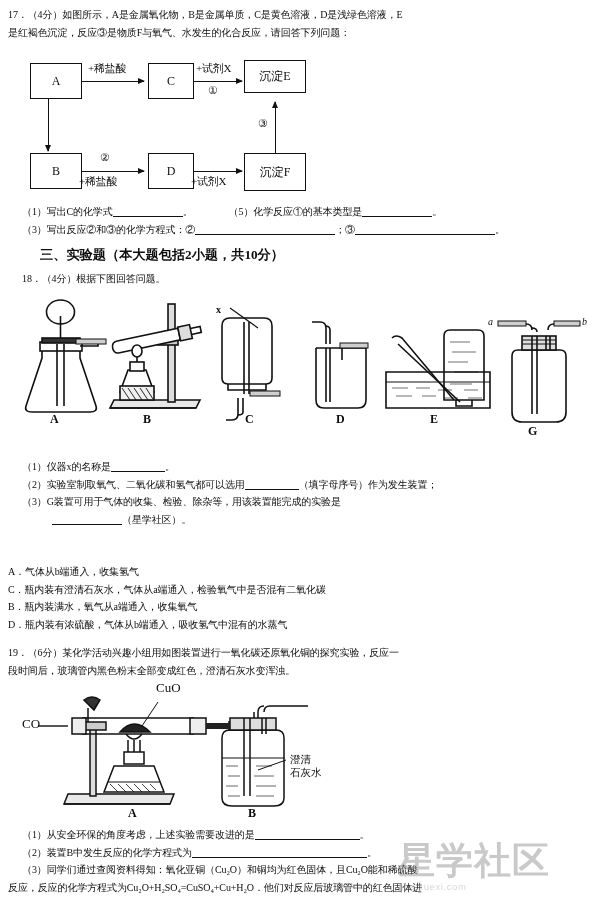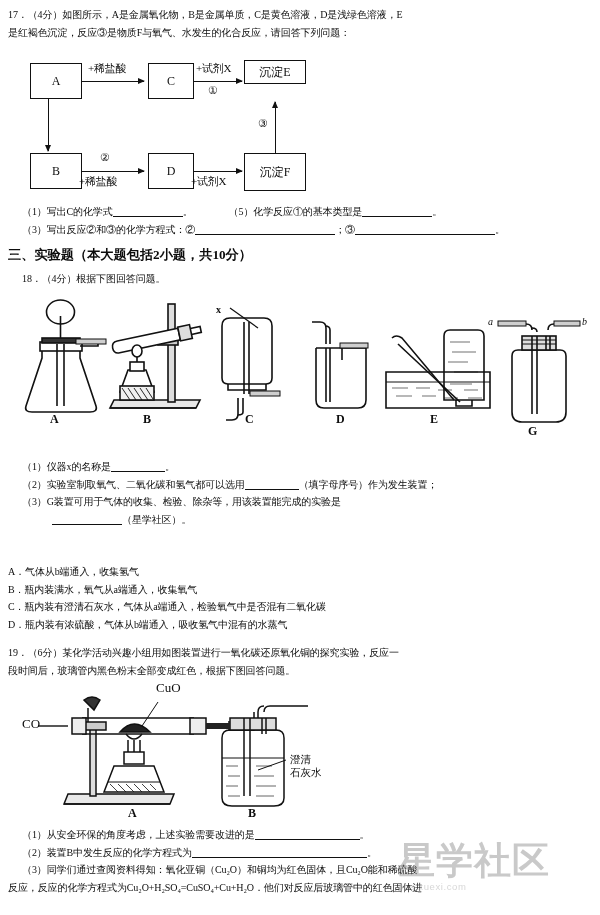--- a/index.html
+++ b/index.html
@@ -157,21 +157,21 @@
 
   <div class="block" style="top:6px;">
     <div class="qline">17．（4分）如图所示，A是金属氧化物，B是金属单质，C是黄色溶液，D是浅绿色溶液，E</div>
     <div class="qline">是红褐色沉淀，反应③是物质F与氧气、水发生的化合反应，请回答下列问题：</div>
   </div>
 
   <div class="flow">
 
     <div class="fbox" style="left:30px; top:8px; width:52px; height:36px;">A</div>
     <div class="fbox" style="left:148px; top:8px; width:46px; height:36px;">C</div>
-    <div class="fbox" style="left:244px; top:5px; width:62px; height:24px;">沉淀E</div>
+    <div class="fbox" style="left:244px; top:5px; width:62px; height:33px;">沉淀E</div>
 
     <div class="fbox" style="left:30px; top:98px; width:52px; height:36px;">B</div>
     <div class="fbox" style="left:148px; top:98px; width:46px; height:36px;">D</div>
     <div class="fbox" style="left:244px; top:98px; width:62px; height:38px;">沉淀F</div>
 
     <div class="hline arrow-r" style="left:82px; top:26px; width:62px;"></div>
     <div class="flabel" style="left:88px; top:6px;">+稀盐酸</div>
 
     <div class="hline arrow-r" style="left:194px; top:26px; width:48px;"></div>
     <div class="flabel" style="left:196px; top:6px;">+试剂X</div>
@@ -188,21 +188,21 @@
 
     <div class="vline arrow-u" style="left:275px; top:47px; height:51px;"></div>
     <div class="flabel" style="left:258px; top:62px;">③</div>
   </div>
 
   <div class="block" style="top:203px;">
     <div class="qline indent"><span>（1）写出C的化学式</span><span class="fill f-md"></span><span>。</span><span style="display:inline-block;width:36px;"></span><span>（5）化学反应①的基本类型是</span><span class="fill f-md"></span><span>。</span></div>
     <div class="qline indent"><span>（3）写出反应②和③的化学方程式：②</span><span class="fill f-xl"></span><span>；③</span><span class="fill f-xl"></span><span>。</span></div>
   </div>
 
-  <div class="block" style="top:246px;">
+  <div class="block" style="top:246px;margin-left:32px;">
     <div class="section-head">三、实验题（本大题包括2小题，共10分）</div>
   </div>
 
   <div class="block" style="top:270px;">
     <div class="qline indent">18．（4分）根据下图回答问题。</div>
   </div>
 
   <div class="appbar" style="top:296px; height:150px;">
 
     <svg width="110" height="125" style="position:absolute;left:12px;top:2px;" viewBox="0 0 110 125">
@@ -349,28 +349,28 @@
     <div class="qline indent"><span>（2）实验室制取氧气、二氧化碳和氢气都可以选用</span><span class="fill f-sm"></span><span>（填字母序号）作为发生装置；</span></div>
 
 
     <div class="qline indent"><span>（3）G装置可用于气体的收集、检验、除杂等，用该装置能完成的实验是</span></div>
 
     <div class="qline" style="text-indent:44px;"><span class="fill f-md"></span><span>（星学社区）。</span></div>
   </div>
 
   <div class="block" style="top:563px;">
     <div class="qline">A．气体从b端通入，收集氢气</div>
+    <div class="qline">C．瓶内装有澄清石灰水，气体从a端通入，检验氧气中是否混有二氧化碳</div>
     <div class="qline">B．瓶内装满水，氧气从a端通入，收集氧气</div>
-    <div class="qline">C．瓶内装有澄清石灰水，气体从a端通入，检验氧气中是否混有二氧化碳</div>
     <div class="qline">D．瓶内装有浓硫酸，气体从b端通入，吸收氢气中混有的水蒸气</div>
   </div>
 
   <div class="block" style="top:644px;">
     <div class="qline">19．（6分）某化学活动兴趣小组用如图装置进行一氧化碳还原氧化铜的探究实验，反应一</div>
-    <div class="qline">段时间后，玻璃管内黑色粉末全部变成红色，根据下图回答问题。</div>
+    <div class="qline">段时间后，玻璃管内黑色粉末全部变成红色，澄清石灰水变浑浊。</div>
   </div>
 
   <div class="appbar" style="top:682px; height:140px;">
 
     <svg width="320" height="140" style="position:absolute;left:22px;top:0;" viewBox="0 0 320 140">
       <g fill="none" stroke="#111" stroke-width="1.5">
 
         <path d="M42 122 L148 122 L152 112 L46 112 Z" fill="#e9e9e9"></path>
         <path d="M42 122 L148 122"></path>
 

